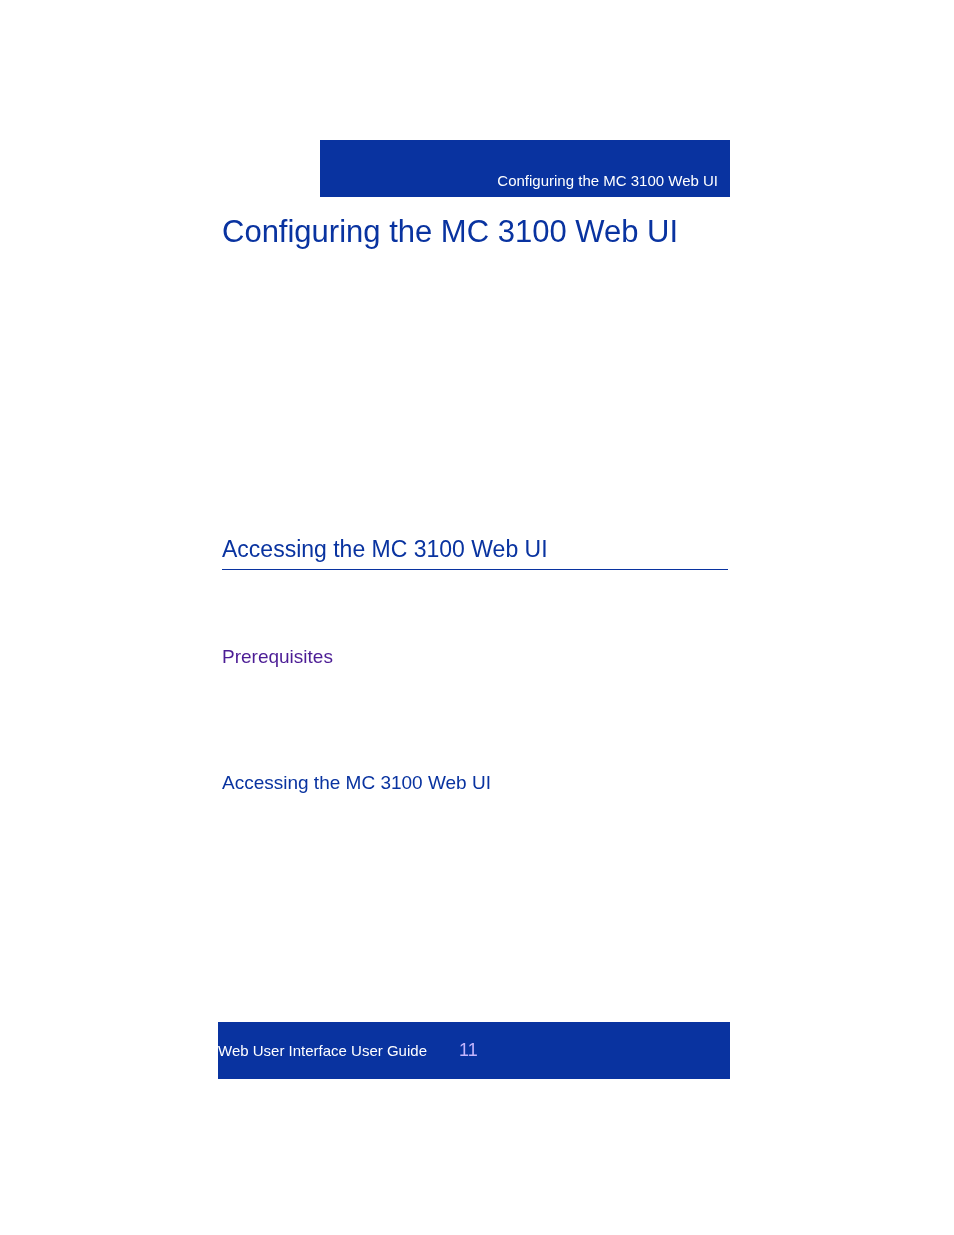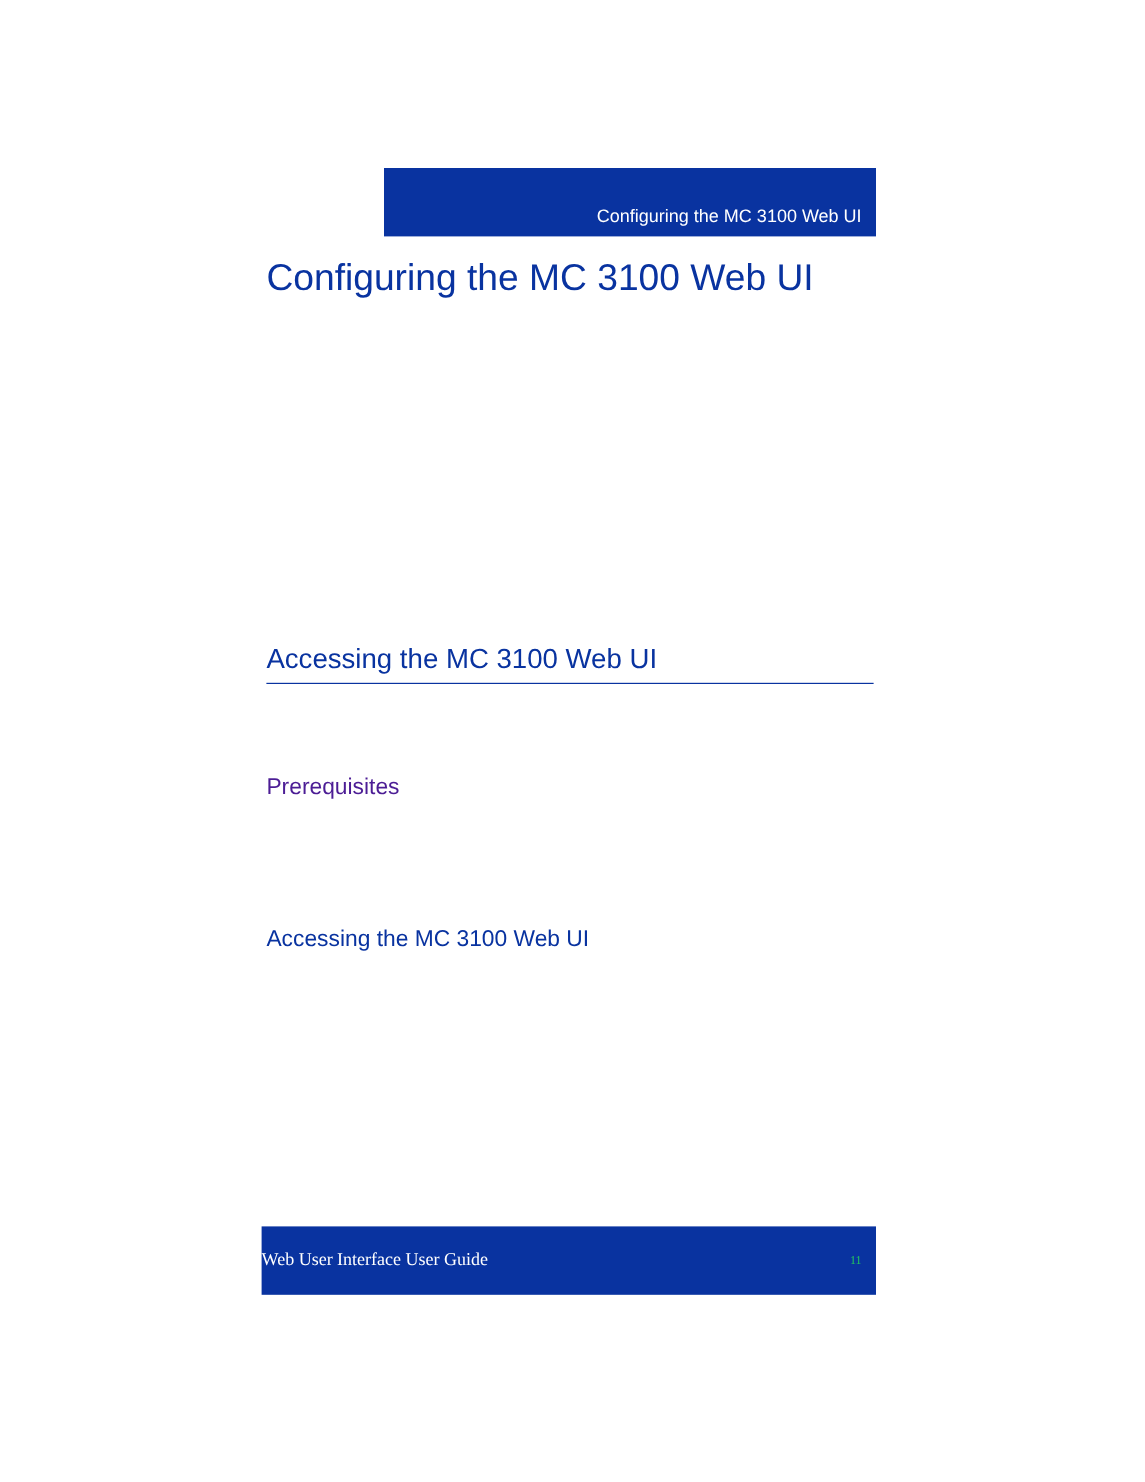--- a/index.html
+++ b/index.html
@@ -69,33 +69,32 @@
     }
     .footer-band {
       position: absolute;
       top: 1022px;
       left: 218px;
       width: 512px;
       height: 57px;
       background: #0933a0;
       display: flex;
       align-items: center;
-      justify-content: space-between;
+      justify-content: flex-start;
       padding-right: 12px;
-      font-family: Liberation Serif, serif;
     }
     .footer-text {
       color: #ffffff;
       font-size: 15px;
       font-weight: 300;
       margin-right: 32px;
     }
     .page-number {
-      color: #22c55e;
-      font-size: 10px;
+      color: #c4b5fd;
+      font-size: 18px;
       font-weight: 300;
     }
   </style>
 </head>
 <body>
 
 <div class="header-band">
   <span class="header-band-text">Configuring the MC 3100 Web UI</span>
 </div>
 

